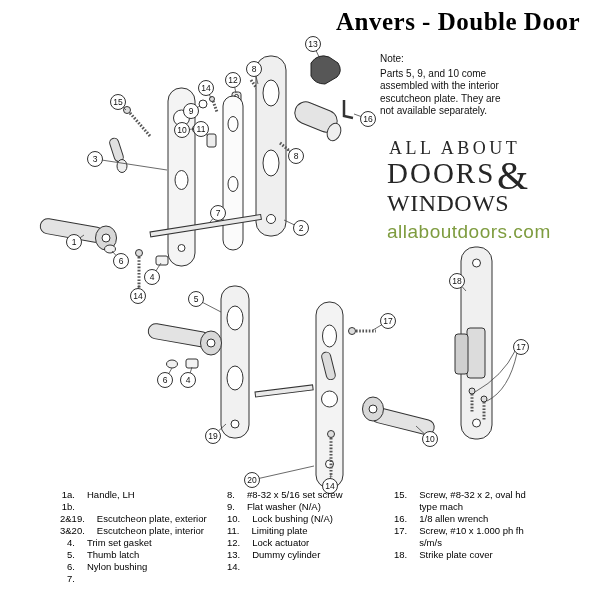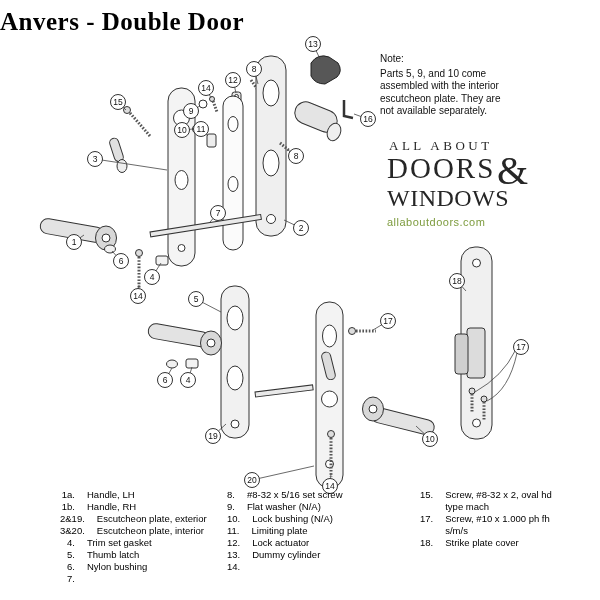--- a/index.html
+++ b/index.html
@@ -1,39 +1,39 @@
 <!DOCTYPE html>
 <html><head>
 <meta charset="utf-8">
 <style>
   *{margin:0;padding:0;box-sizing:border-box}
   html,body{width:600px;height:600px;background:#fff;overflow:hidden;
     font-family:"Liberation Sans",sans-serif;color:#000;position:relative}
   .page{position:absolute;inset:0;background:#fff}
   svg#diagram{position:absolute;top:0;left:0}
 
-  .title{position:absolute;top:8px;left:0;width:580px;text-align:left;
+  .title{position:absolute;top:8px;left:0;width:580px;text-align:right;
     font-family:"Liberation Serif",serif;font-size:25px;font-weight:bold;letter-spacing:0.5px}
 
   .note{position:absolute;left:380px;top:53px;width:132px;font-size:10px;line-height:12.5px;color:#111}
   .note-heading{margin-bottom:2px}
 
   .logo{position:absolute;left:387px;top:138px;width:172px;color:#262626}
-  .logo-top{font-family:"Liberation Serif",serif;font-size:13px;letter-spacing:3.5px;margin-left:2px}
+  .logo-top{font-family:"Liberation Serif",serif;font-size:18px;letter-spacing:3.5px;margin-left:2px}
   .logo-doors-row{position:relative;height:29px}
   .logo-doors{font-family:"Liberation Serif",serif;font-size:29px;line-height:29px;letter-spacing:2px}
   .logo-amp{position:absolute;left:110px;top:-3px;font-family:"Liberation Serif",serif;font-size:40px;line-height:40px}
   .logo-windows{font-family:"Liberation Serif",serif;font-size:24px;line-height:30px;letter-spacing:0.5px}
-  .logo-url{font-size:11px;margin-top:3px;letter-spacing:0.5px}
+  .logo-url{font-size:19px;margin-top:3px;letter-spacing:0.5px}
 
   .parts-list{position:absolute;top:489px;left:0;width:600px;font-size:9.5px;line-height:12px}
   .pl-col{position:absolute;top:0}
   .pl-col.c1{left:60px;width:166px}
   .pl-col.c2{left:227px;width:127px}
-  .pl-col.c3{left:420px;width:146px}
+  .pl-col.c3{left:394px;width:146px}
   .pl-row{display:flex}
   .pl-num{flex:0 0 27px;text-align:right;padding-right:12px;white-space:nowrap}
   .c2 .pl-num,.c3 .pl-num{flex:0 0 17px}
   .pl-desc{flex:1}
 
   .leader{stroke:#444;stroke-width:0.8;fill:none}
   .callout-circle{fill:#fff;stroke:#333;stroke-width:1}
   .callout-text{font:8.5px "Liberation Sans",sans-serif;text-anchor:middle;fill:#111;stroke:none}
   .thread{stroke:#555;stroke-width:3;stroke-dasharray:1.6 1.6;fill:none}
 </style>
@@ -360,21 +360,20 @@
   </div>
 
   <div class="parts-list">
     <div class="pl-col c1">
         <div class="pl-row">
           <span class="pl-num">1a.</span>
           <span class="pl-desc">Handle, LH</span>
         </div>
         <div class="pl-row">
           <span class="pl-num">1b.</span>
-          <span class="pl-desc">Handle, RH</span>
         </div>
         <div class="pl-row">
           <span class="pl-num">2&amp;19.</span>
           <span class="pl-desc">Escutcheon plate, exterior</span>
         </div>
         <div class="pl-row">
           <span class="pl-num">3&amp;20.</span>
           <span class="pl-desc">Escutcheon plate, interior</span>
         </div>
         <div class="pl-row">
@@ -421,20 +420,24 @@
         <div class="pl-row">
           <span class="pl-num">14.</span>
         </div>
       </div>
     <div class="pl-col c3">
         <div class="pl-row">
           <span class="pl-num">15.</span>
           <span class="pl-desc">Screw, #8-32 x 2, oval hd type mach</span>
         </div>
         <div class="pl-row">
+          <span class="pl-num">16.</span>
+          <span class="pl-desc">1/8 allen wrench</span>
+        </div>
+        <div class="pl-row">
           <span class="pl-num">17.</span>
           <span class="pl-desc">Screw, #10 x 1.000 ph fh s/m/s</span>
         </div>
         <div class="pl-row">
           <span class="pl-num">18.</span>
           <span class="pl-desc">Strike plate cover</span>
         </div>
       </div>
   </div>
 

